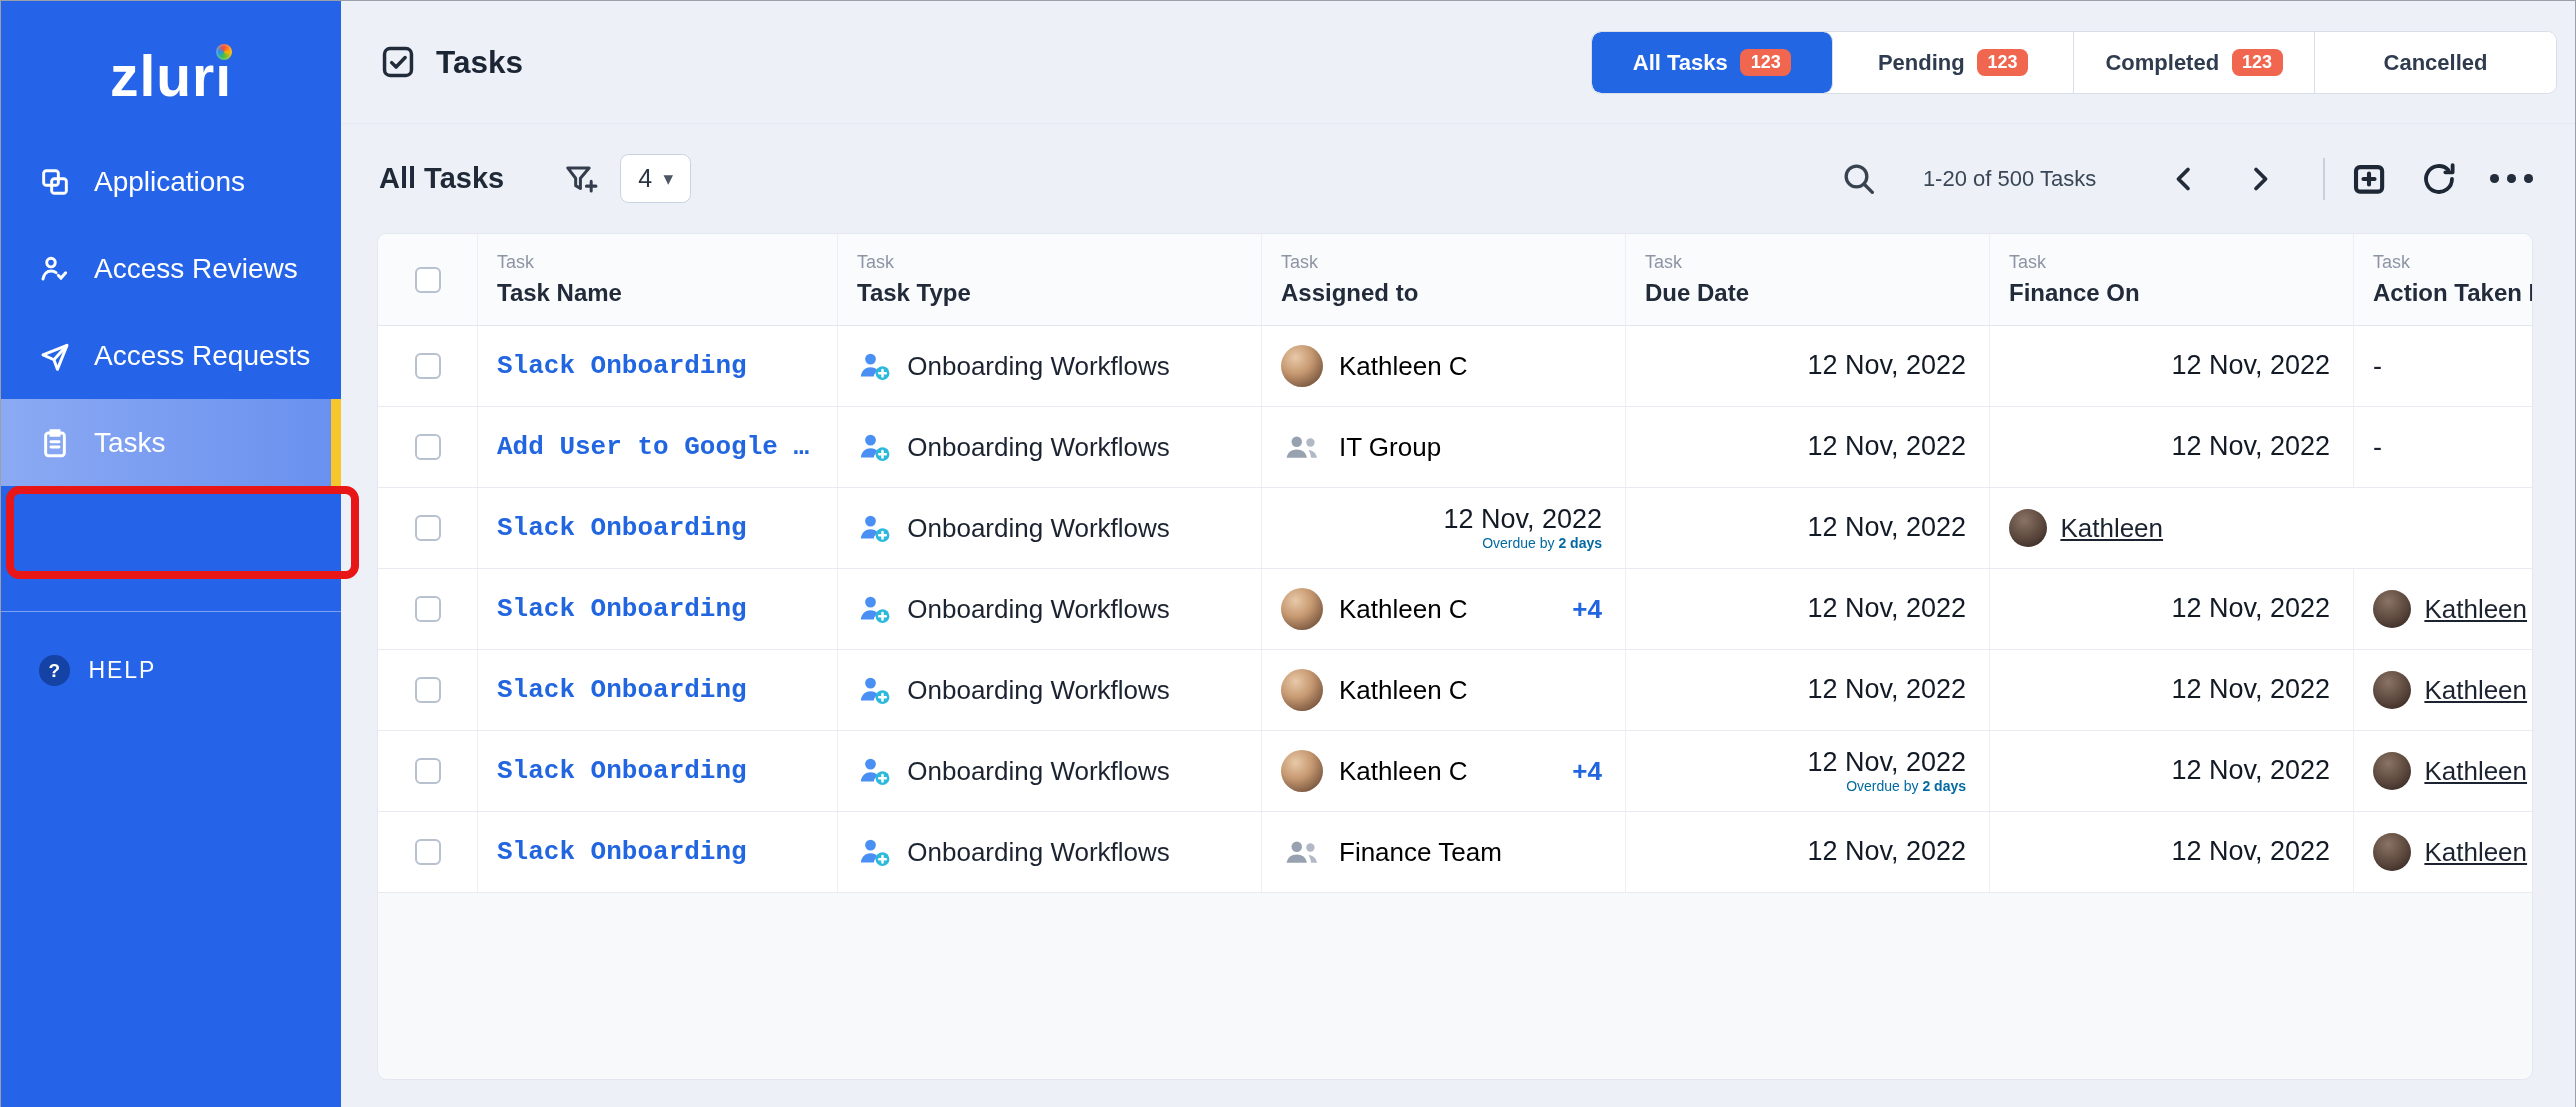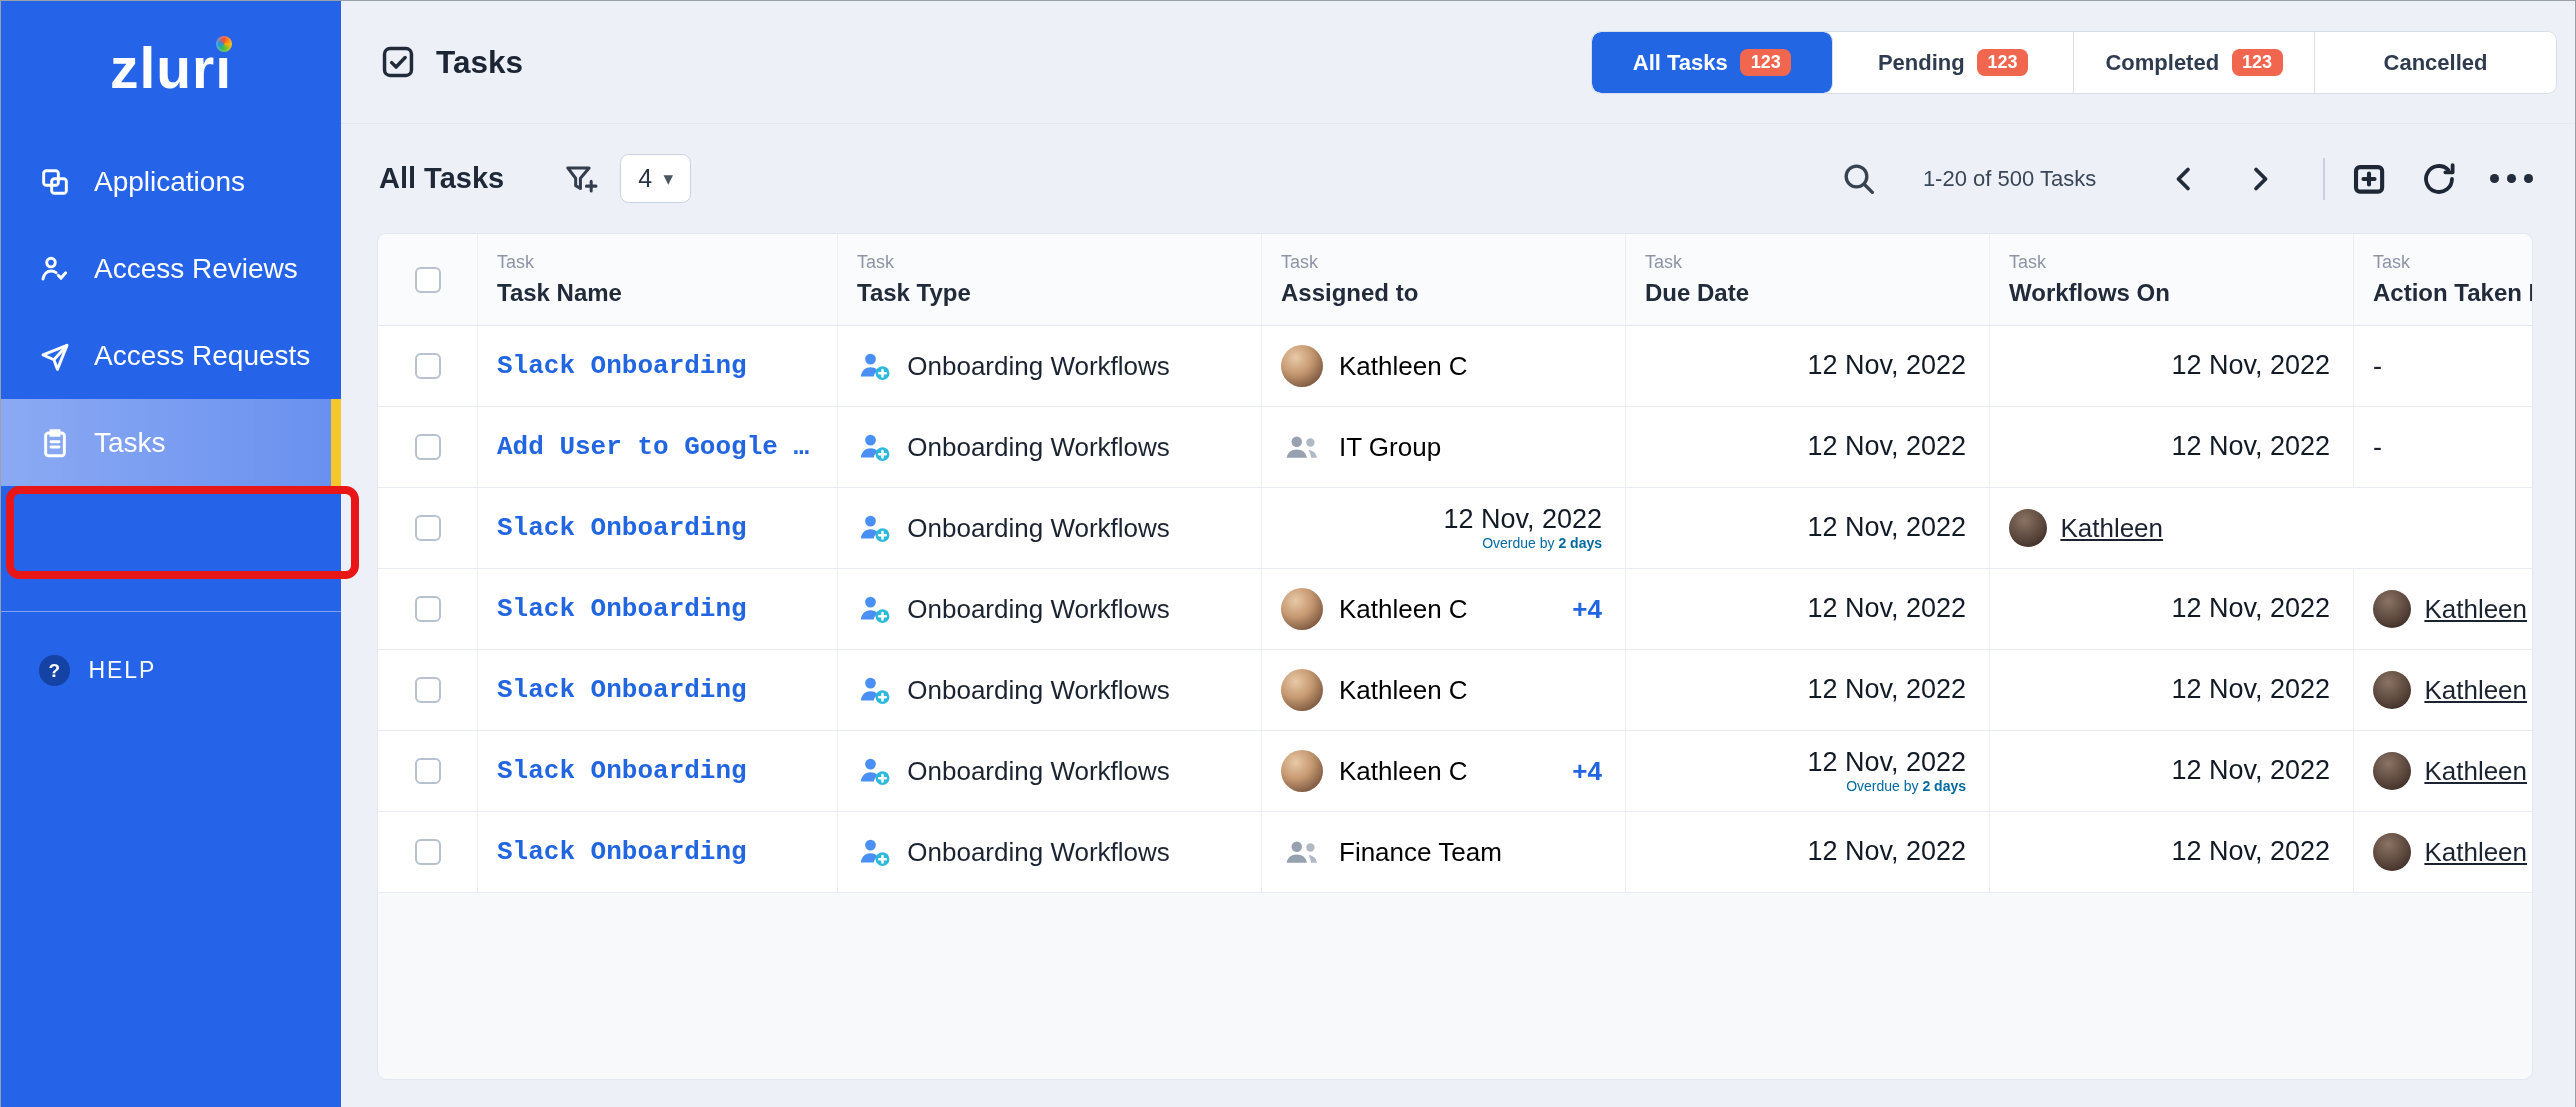--- a/index.html
+++ b/index.html
@@ -2,21 +2,21 @@
 <html><head>
 <meta charset="utf-8">
 <style>
   * { margin:0; padding:0; box-sizing:border-box; }
   html,body { background:#fff; }
   body { font-family:"Liberation Sans", sans-serif; }
   .app { position:relative; width:2576px; height:1108px; background:#EDF1F7; overflow:hidden; border:1.9px solid #9AA0A8; }
 
   
   .sidebar { position:absolute; left:0; top:0; width:340px; height:1108px; background:#2564E8; color:#fff; }
-  .logo { position:absolute; top:34px; left:0; width:340px; text-align:center; font-size:57px; font-weight:700; letter-spacing:1px; }
+  .logo { position:absolute; top:42px; left:0; width:340px; text-align:center; font-size:57px; font-weight:700; letter-spacing:1px; }
   .logo-i { position:relative; display:inline-block; }
   .logo-dot { position:absolute; top:1px; left:50%; transform:translateX(-50%); width:16px; height:16px; border-radius:50%;
     background:conic-gradient(#ff4d2e, #ffb000, #44c13c, #2196f3, #ff4d2e); box-shadow:0 0 0 1.9px rgba(255,255,255,0.15) inset; }
   .menu { position:absolute; top:137px; left:0; width:340px; }
   .menu-item { position:relative; display:flex; align-items:center; gap:23px; height:87px; padding-left:38px; cursor:pointer; font-size:28px; font-weight:500; color:#fff; }
   .menu-item svg { width:32px; height:32px; flex:0 0 32px; }
   .menu-item.active { background:linear-gradient(90deg,#8CAAF3 0%,#6890EF 100%); }
   .active-bar { position:absolute; right:0; top:0; width:10.5px; height:100%; background:#F6C62D; }
   .side-divider { position:absolute; top:610px; left:0; width:340px; height:1px; background:rgba(255,255,255,0.4); }
   .help-row { position:absolute; top:637px; left:0; width:340px; display:flex; align-items:center; gap:19px; padding-left:38px; height:65px; cursor:pointer; }
@@ -239,21 +239,21 @@
         <div class="cell cell-assigned th">
           <span class="th-group">Task</span>
           <span class="th-title">Assigned to</span>
         </div>
         <div class="cell cell-due th" style="align-items:flex-start; padding-left:19px;">
           <span class="th-group">Task</span>
           <span class="th-title">Due Date</span>
         </div>
         <div class="cell cell-on th" style="flex-direction:column; align-items:flex-start; justify-content:center; padding-left:19px;">
           <span class="th-group">Task</span>
-          <span class="th-title">Workflows On</span>
+          <span class="th-title">Finance On</span>
         </div>
         <div class="cell cell-action th">
           <span class="th-group">Task</span>
           <span class="th-title" style="white-space:nowrap;">Action Taken By</span>
         </div>
       </div>
 
       <div class="trow">
         <div class="cell cell-check">
             <div class="checkbox"></div>

